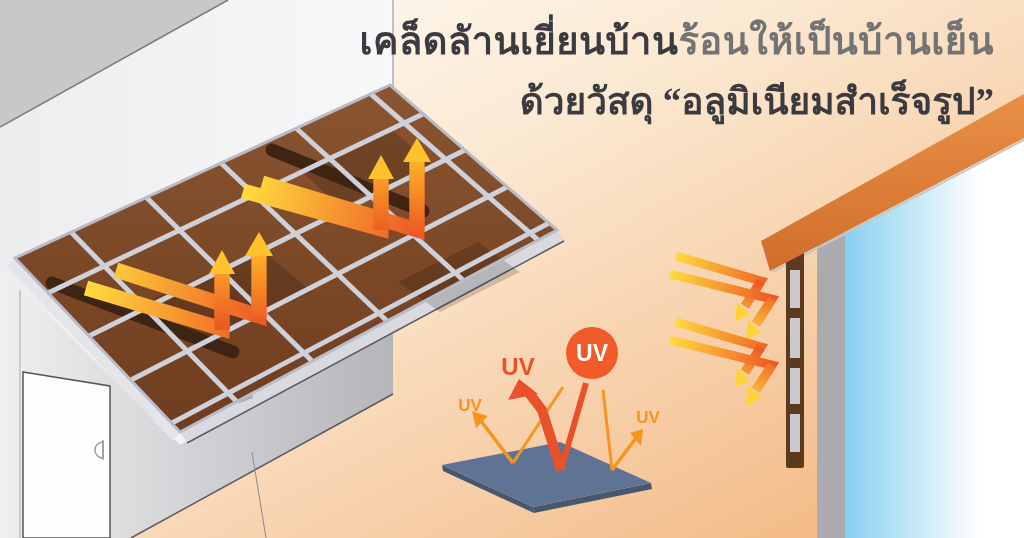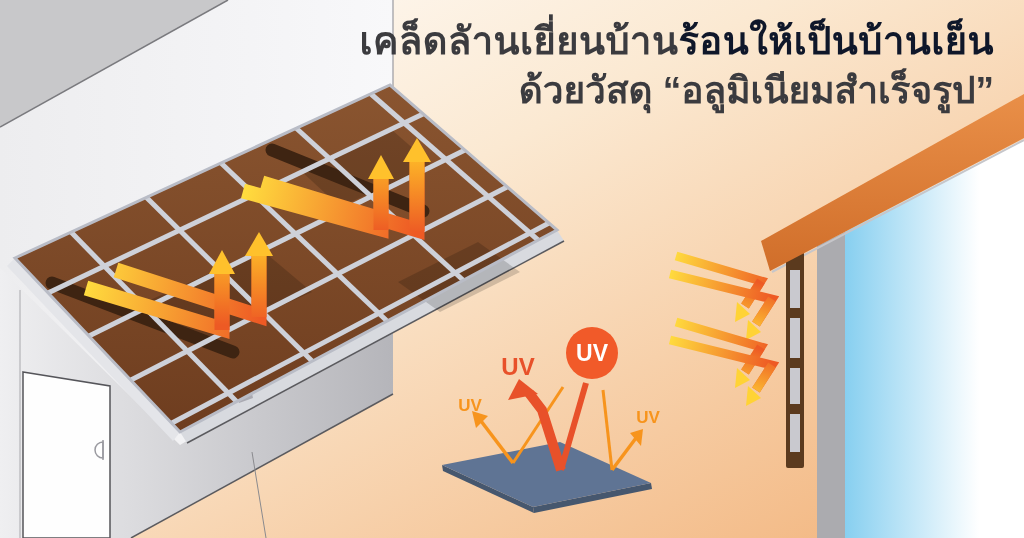--- a/index.html
+++ b/index.html
@@ -10,24 +10,24 @@
   }
   .stage svg{position:absolute;left:0;top:0;display:block;}
   .title-block{
     position:absolute;top:16px;right:30px;text-align:right;z-index:5;
   }
   .title-line1{
     font-size:38px;font-weight:bold;letter-spacing:.5px;line-height:1.35;
     white-space:nowrap;
   }
   .title-line1 .t-dark{color:#3b3b3f;}
-  .title-line1 .t-green{color:#0f172a;}
+  .title-line1 .t-green{color:#737373;}
   .title-line2{
     font-size:37px;font-weight:bold;color:#3b3b3f;line-height:1.3;
-    margin-top:0;white-space:nowrap;
+    margin-top:11px;white-space:nowrap;font-family:Liberation Serif, serif;
   }
   svg text{font-family:"Liberation Sans",sans-serif;}
 </style>
 </head>
 <body>
 
 <div class="stage">
 
   <svg width="1024" height="538" viewBox="0 0 1024 538">
     <defs>

